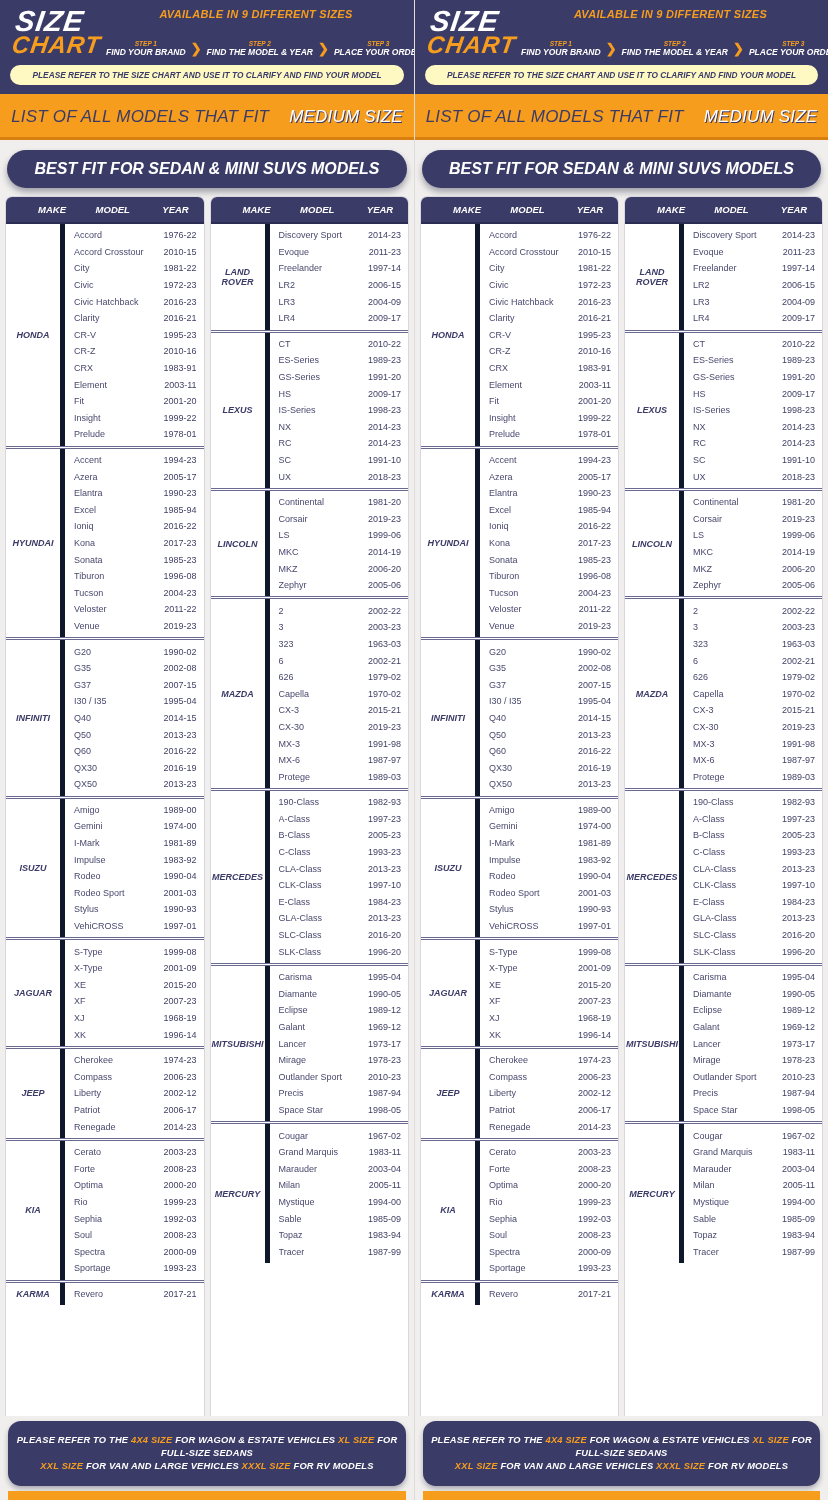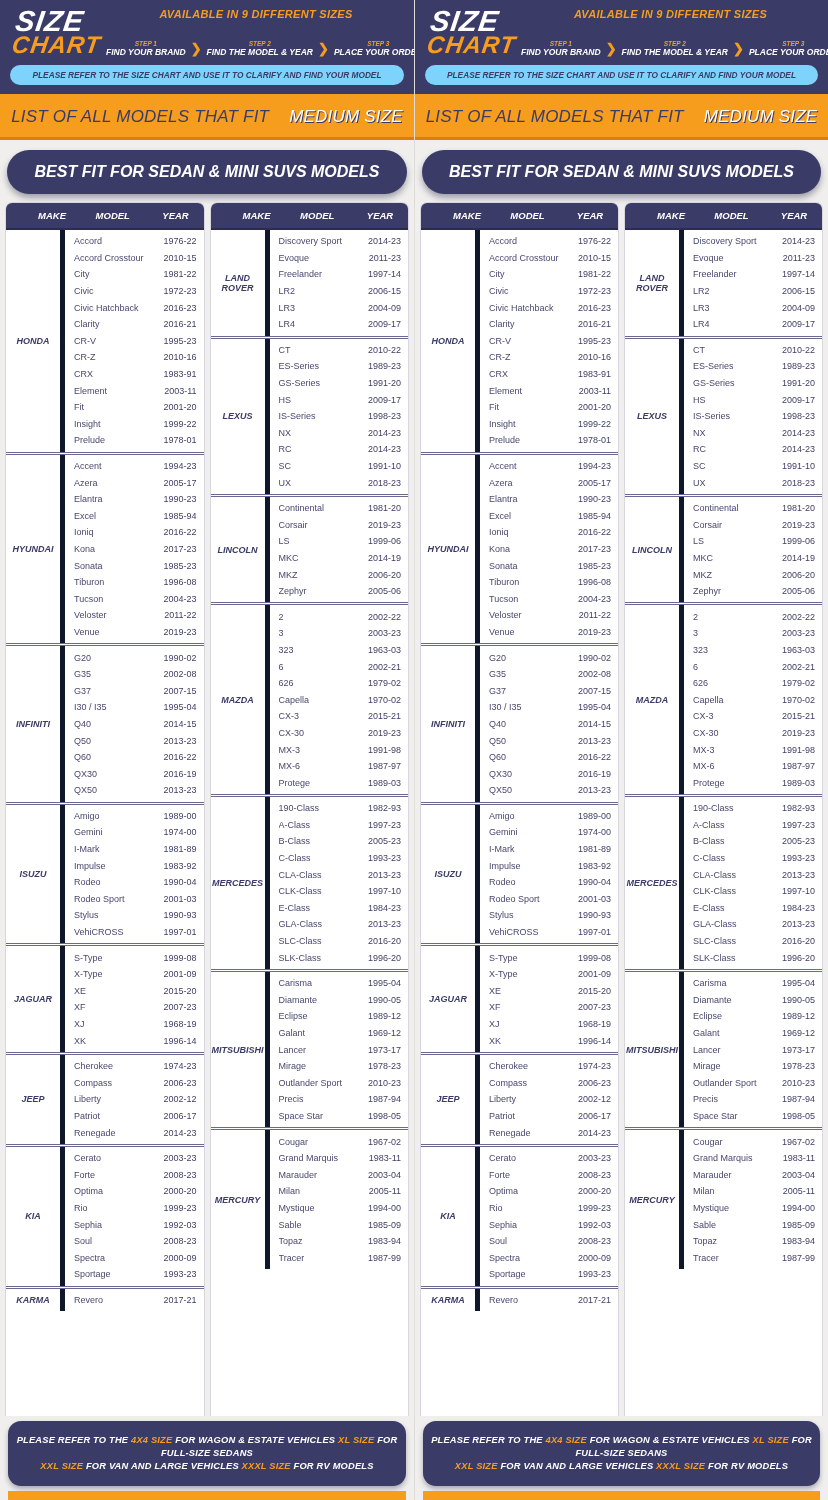--- a/index.html
+++ b/index.html
@@ -14,28 +14,28 @@
   .logo{width:92px;flex:none;transform:skewX(-8deg);padding-left:6px;}
   .logo .l1{color:#ffffff;font-size:29px;font-weight:bold;font-style:italic;line-height:25px;letter-spacing:1px;}
   .logo .l2{color:#f79d1e;font-size:24px;font-weight:bold;font-style:italic;line-height:22px;letter-spacing:1px;}
   .header-right{flex:1;min-width:0;}
   .tagline{color:#f79d1e;font-style:italic;font-weight:bold;font-size:11px;text-align:center;letter-spacing:.3px;}
   .steps{display:flex;align-items:center;justify-content:space-between;gap:5px;margin-top:20px;}
   .step{text-align:center;}
   .step .sl{color:#f79d1e;font-size:6.5px;font-weight:bold;font-style:italic;line-height:7px;}
   .step .st{color:#ffffff;font-size:8.5px;font-weight:bold;font-style:italic;white-space:nowrap;line-height:10px;}
   .chev{color:#f79d1e;font-size:13px;font-weight:bold;line-height:13px;}
-  .note{background:#7dd3fc;border-radius:12px;margin:8px 2px 0;padding:5px 10px;color:#3b3b68;font-weight:bold;font-style:italic;font-size:8.3px;text-align:center;line-height:10px;}
+  .note{background:#fef9c3;border-radius:12px;margin:8px 2px 0;padding:5px 10px;color:#3b3b68;font-weight:bold;font-style:italic;font-size:8.3px;text-align:center;line-height:10px;}
 
   
   .size-banner{background:#f79d1e;height:46px;display:flex;align-items:center;justify-content:center;
     font-size:17px;font-weight:400;font-style:italic;color:#3b3b68;letter-spacing:.2px;
     box-shadow:inset 0 -3px 0 #d87f10;}
   .size-banner .hl{color:#ffffff;margin-left:20px;text-shadow:1px 1px 0 #3b3b68;}
-  .fit-banner{background:#3b3b68;border-radius:24px;margin:10px 7px 8px;height:44px;flex:none;
+  .fit-banner{background:#3b3b68;border-radius:24px;margin:10px 7px 8px;height:38px;flex:none;
     display:flex;align-items:center;justify-content:center;color:#ffffff;font-weight:800;font-style:italic;
     font-size:16px;box-shadow:0 4px 6px rgba(40,40,70,.4);}
 
   
   .tables{flex:1;display:flex;gap:5px;padding:0 5px;min-height:0;}
   .tcard{flex:1;background:#ffffff;border:1px solid #d8d7df;border-bottom:none;border-radius:7px 7px 0 0;overflow:hidden;display:flex;flex-direction:column;}
   .thead{background:#3b3b68;display:flex;height:25px;flex:none;align-items:center;color:#ffffff;font-weight:bold;font-style:italic;font-size:9.5px;}
   .h-make{width:52px;text-align:center;flex:none;margin-left:20px;}
   .h-model{flex:1;text-align:center;}
   .h-year{width:56px;text-align:center;flex:none;}

